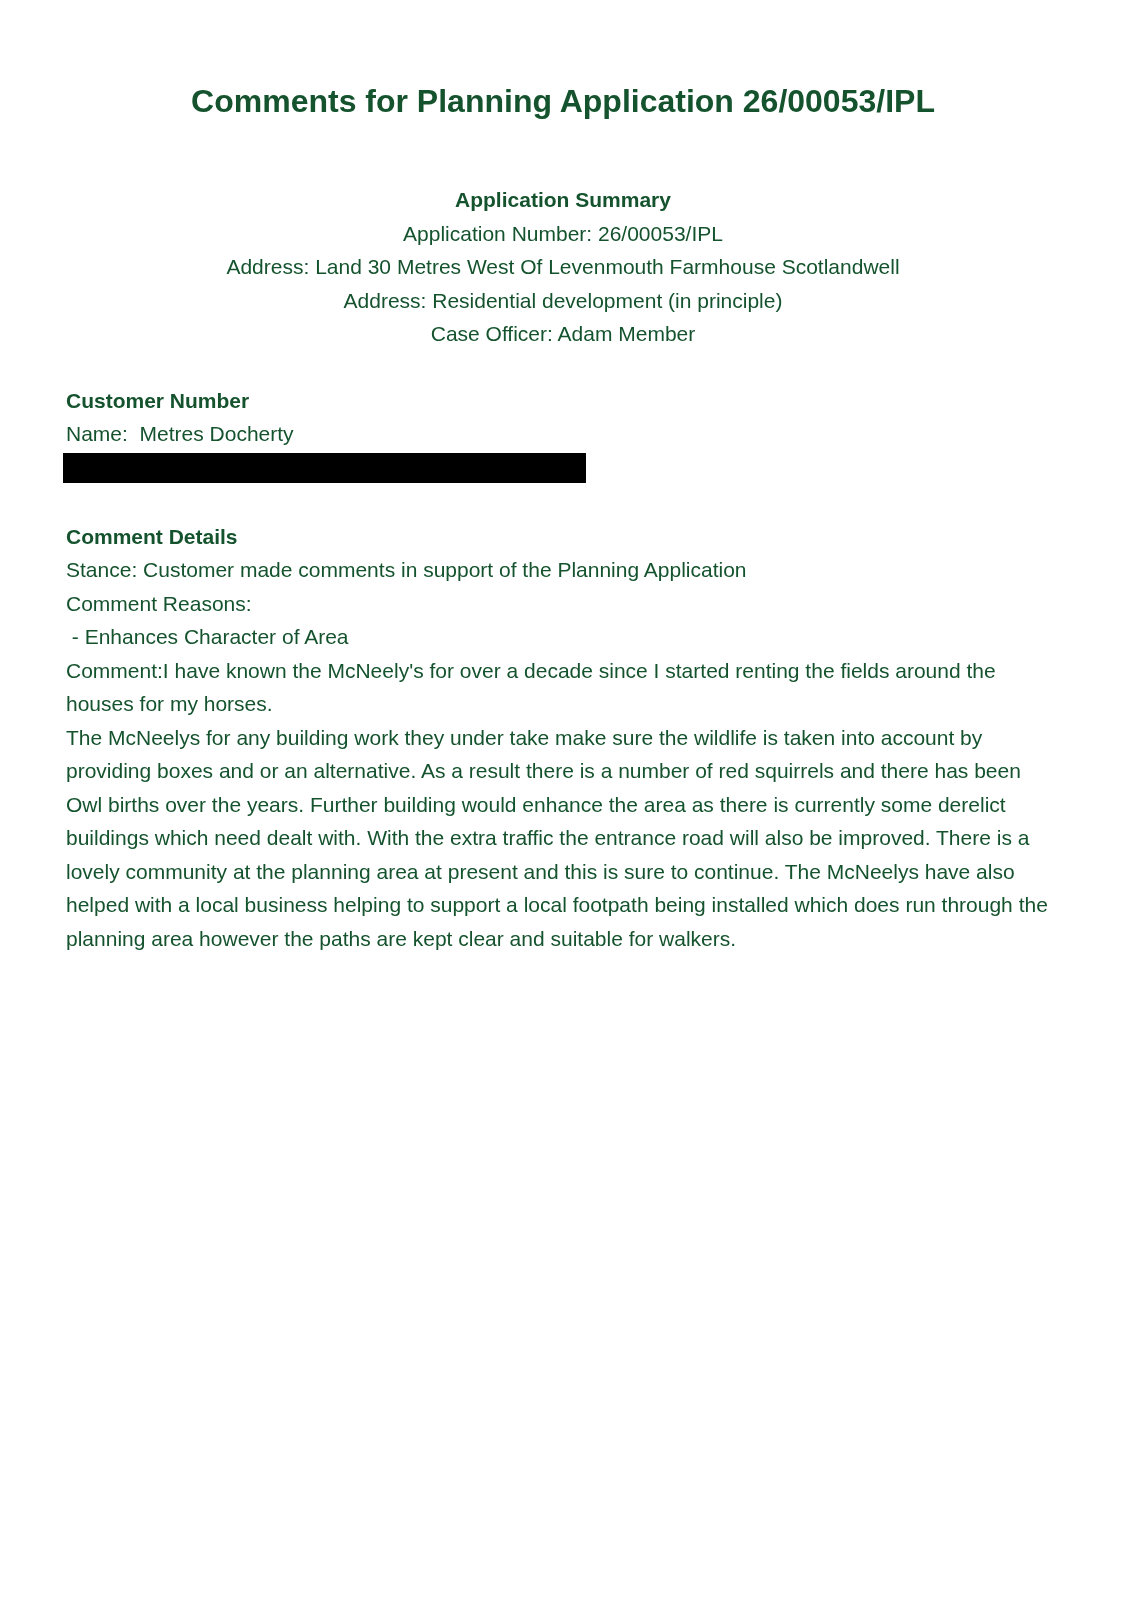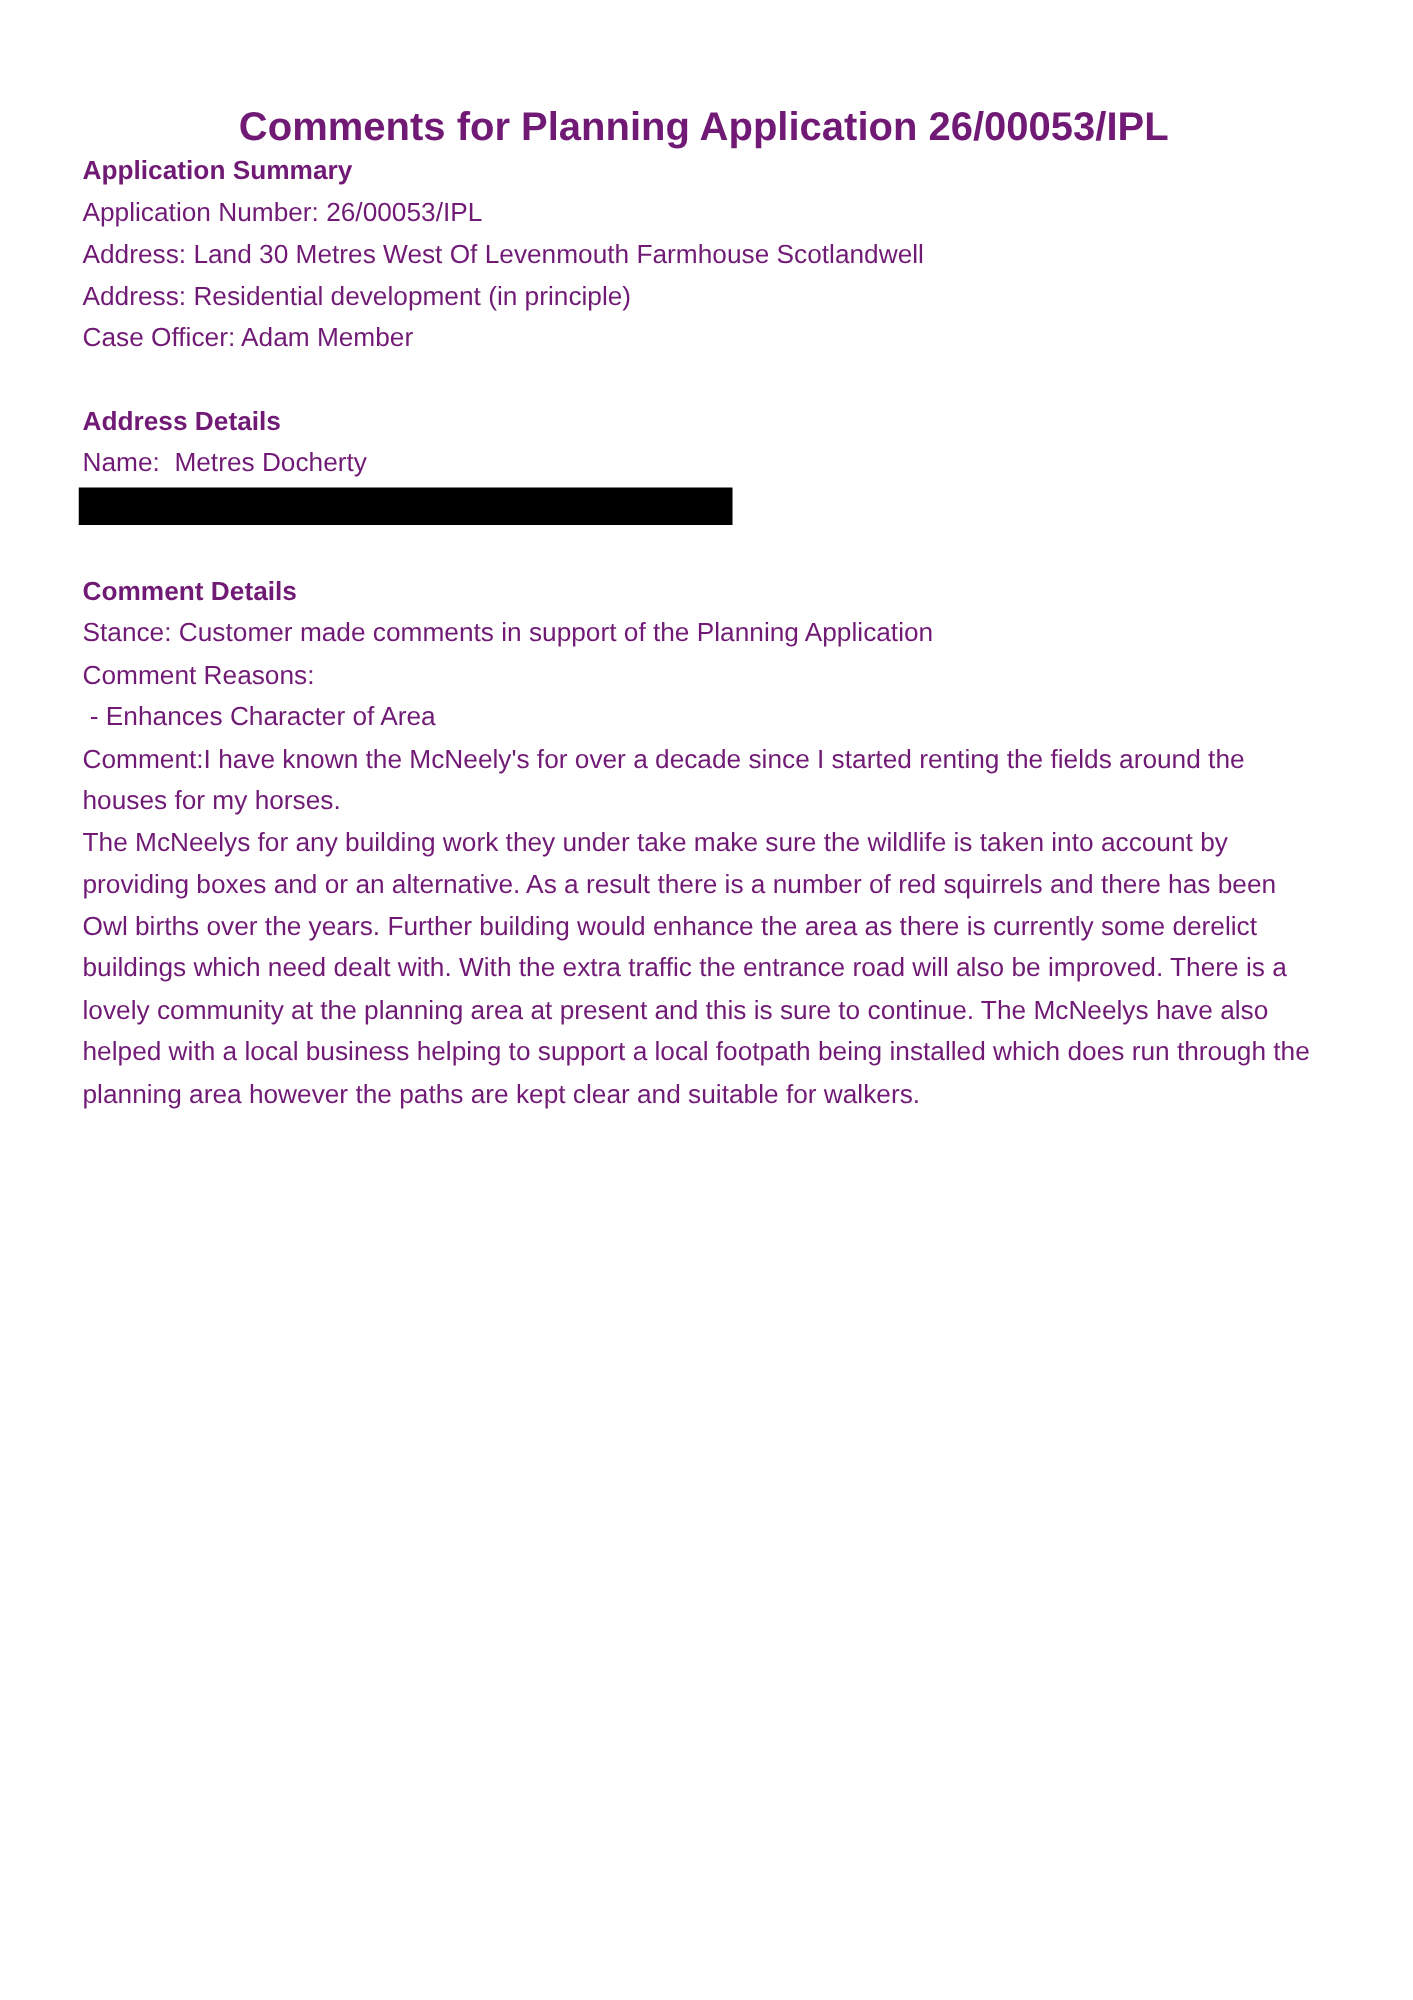--- a/index.html
+++ b/index.html
@@ -5,21 +5,21 @@
   html, body {
     margin: 0;
     padding: 0;
     background: #ffffff;
   }
   .page {
     position: relative;
     width: 1130px;
     height: 1600px;
     background: #ffffff;
-    color: #701a75;
+    color: #14532d;
     font-family: "Liberation Sans", "DejaVu Sans", sans-serif;
     overflow: hidden;
     box-sizing: border-box;
   }
   .content {
     padding: 0 70px 0 66px;
   }
   h1, h2, p {
     margin: 0;
     padding: 0;
@@ -33,20 +33,22 @@
   }
   .body-text {
     font-size: 21px;
     line-height: 33.5px;
   }
   .body-text h2 {
     font-size: 21px;
     font-weight: 700;
   }
   .summary-start {
+    margin-top: 63px;
+    text-align: center;
   }
   .mt-section {
     margin-top: 33px;
   }
   .mt-comment {
     margin-top: 37px;
   }
   .redaction {
     width: 523px;
     height: 30px;
@@ -68,21 +70,21 @@
 
     <section class="body-text summary-start">
       <h2>Application Summary</h2>
       <p>Application Number: 26/00053/IPL</p>
       <p>Address: Land 30 Metres West Of Levenmouth Farmhouse Scotlandwell</p>
       <p>Address: Residential development (in principle)</p>
       <p>Case Officer: Adam Member</p>
     </section>
 
     <section class="body-text mt-section">
-      <h2>Address Details</h2>
+      <h2>Customer Number</h2>
       <p class="prewrap">Name:  Metres Docherty</p>
       <div class="redaction"></div>
     </section>
 
     <section class="body-text mt-comment">
       <h2>Comment Details</h2>
       <p>Stance: Customer made comments in support of the Planning Application</p>
       <p>Comment Reasons:</p>
       <p class="prewrap"> - Enhances Character of Area</p>
       <p>Comment:I have known the McNeely's for over a decade since I started renting the fields around the houses for my horses.</p>

